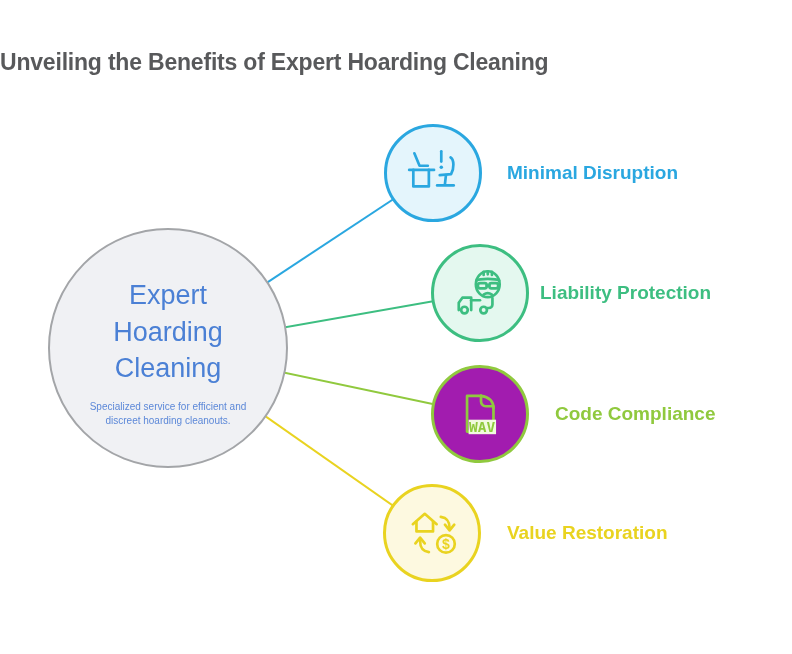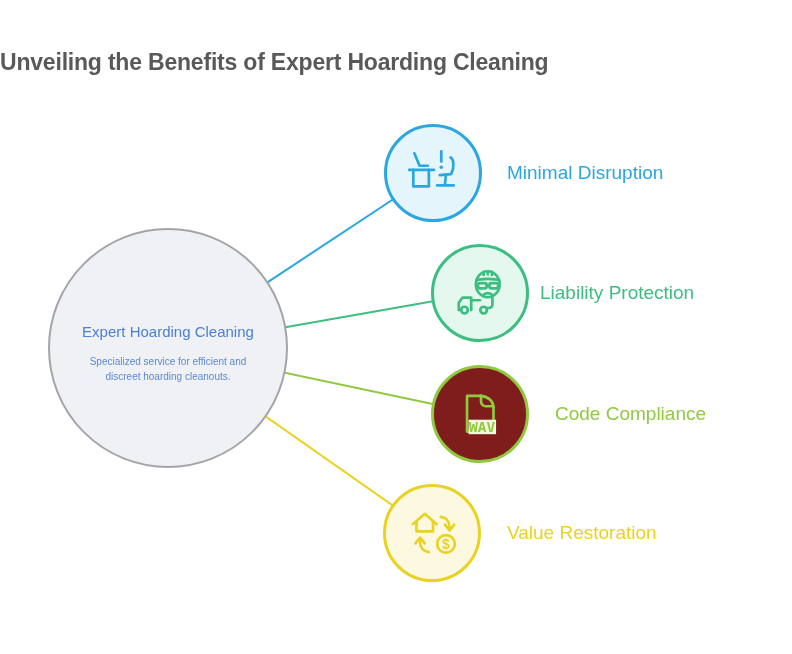--- a/index.html
+++ b/index.html
@@ -36,21 +36,21 @@
     border-radius: 50%;
     background: #F0F1F4;
     display: flex;
     flex-direction: column;
     align-items: center;
     justify-content: center;
     text-align: center;
     padding: 10px 26px 0 26px;
   }
   .center-node-title {
-    font-size: 15px;
+    font-size: 27px;
     line-height: 1.35;
     color: #4B80D5;
     margin-bottom: 13px;
   }
   .center-node-desc {
     font-size: 10px;
     line-height: 1.45;
     color: #5C88D8;
   }
   .sat {
@@ -59,26 +59,26 @@
     box-sizing: border-box;
     border-radius: 50%;
     border: 3px solid;
     display: flex;
     align-items: center;
     justify-content: center;
   }
   .sat svg { display: block; }
   .sat-blue   { left: 384px; top: 124px; border-color: #2AA7E0; background: #E4F5FC; color: #2AA7E0; }
   .sat-green  { left: 431px; top: 244px; border-color: #3DBE81; background: #E4F8EF; color: #3DBE81; }
-  .sat-lime   { left: 431px; top: 365px; border-color: #90C93E; background: #7f1d1d; color: #90C93E; }
+  .sat-lime   { left: 431px; top: 365px; border-color: #90C93E; background: #a21caf; color: #90C93E; }
   .sat-yellow { left: 383px; top: 484px; border-color: #E9D320; background: #FDF9E0; color: #E9D320; }
   .benefit-label {
     position: absolute;
     font-size: 19px;
-    font-weight: 400;
+    font-weight: 700;
     line-height: 24px;
     white-space: nowrap;
   }
   .lbl-blue   { left: 507px; top: 161px; color: #2AA7E0; }
   .lbl-green  { left: 540px; top: 281px; color: #3DBE81; }
   .lbl-lime   { left: 555px; top: 402px; color: #90C93E; }
   .lbl-yellow { left: 507px; top: 521px; color: #E9D320; }
   .icon-stroke {
     fill: none;
     stroke: currentColor;

